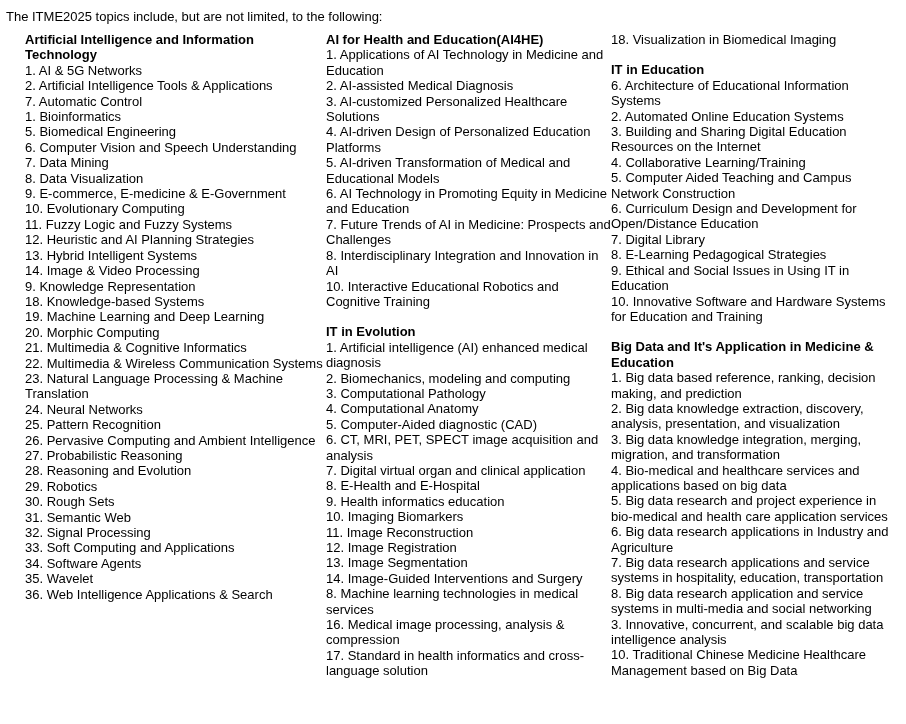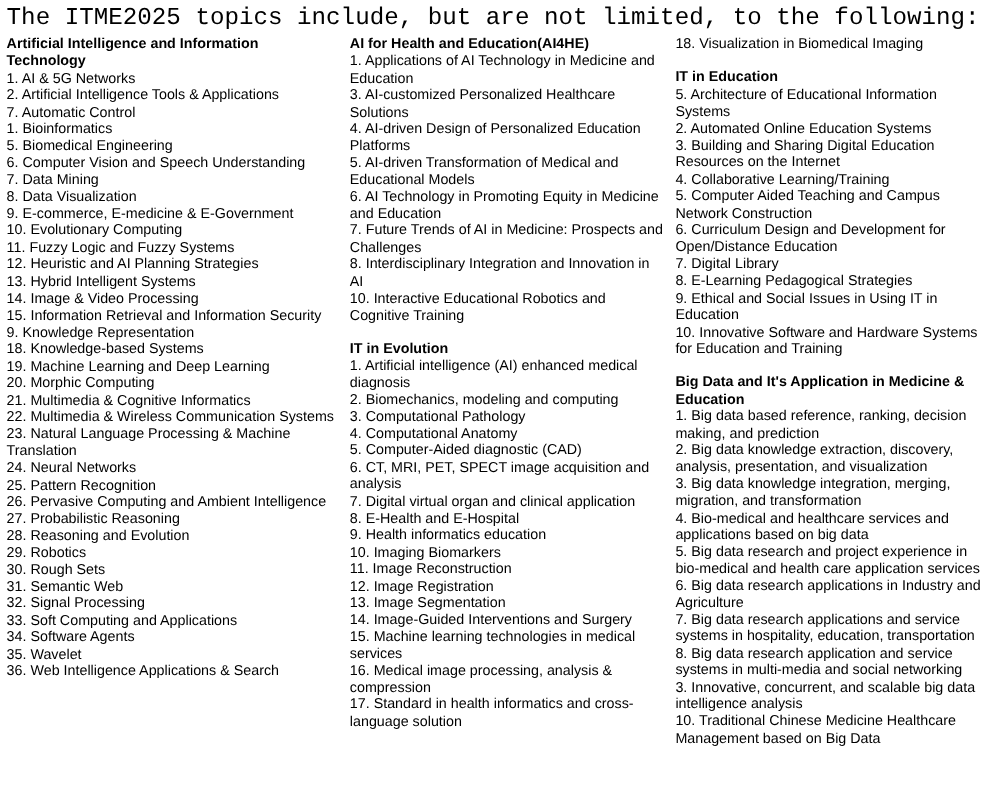--- a/index.html
+++ b/index.html
@@ -12,31 +12,31 @@
     width: 906px;
     height: 724px;
     overflow: hidden;
     font-family: "Liberation Sans", sans-serif;
     font-size: 13px;
   }
   .page {
     padding: 4px 4px 0 6px;
   }
   .doc-title {
-    font-family: Liberation Mono, monospace;
-    font-size: 22px;
+    font-family: Liberation Sans, sans-serif;
+    font-size: 13px;
     line-height: 21px;
     margin: 2px 0 5px 0;
     font-weight: 400;
   }
   .columns {
     display: grid;
     grid-template-columns: 301px 285px 290px;
-    column-gap: 11px;
     align-items: start;
+    margin-left: 19px;
   }
   .column {
     min-width: 0;
   }
   .section + .section {
     margin-top: 15px;
   }
   .heading {
     font-weight: 700;
     line-height: 15.4px;
@@ -61,21 +61,20 @@
           <div class="item">5. Biomedical Engineering</div>
           <div class="item">6. Computer Vision and Speech Understanding</div>
           <div class="item">7. Data Mining</div>
           <div class="item">8. Data Visualization</div>
           <div class="item">9. E-commerce, E-medicine &amp; E-Government</div>
           <div class="item">10. Evolutionary Computing</div>
           <div class="item">11. Fuzzy Logic and Fuzzy Systems</div>
           <div class="item">12. Heuristic and AI Planning Strategies</div>
           <div class="item">13. Hybrid Intelligent Systems</div>
           <div class="item">14. Image &amp; Video Processing</div>
-          <div class="item">15. Information Retrieval and Information Security</div>
           <div class="item">9. Knowledge Representation</div>
           <div class="item">18. Knowledge-based Systems</div>
           <div class="item">19. Machine Learning and Deep Learning</div>
           <div class="item">20. Morphic Computing</div>
           <div class="item">21. Multimedia &amp; Cognitive Informatics</div>
           <div class="item">22. Multimedia &amp; Wireless Communication Systems</div>
           <div class="item">23. Natural Language Processing &amp; Machine Translation</div>
           <div class="item">24. Neural Networks</div>
           <div class="item">25. Pattern Recognition</div>
           <div class="item">26. Pervasive Computing and Ambient Intelligence</div>
@@ -88,20 +87,21 @@
           <div class="item">33. Soft Computing and Applications</div>
           <div class="item">34. Software Agents</div>
           <div class="item">35. Wavelet</div>
           <div class="item">36. Web Intelligence Applications &amp; Search</div>
         </div>
       </div>
       <div class="column">
         <div class="section">
           <div class="heading">AI for Health and Education(AI4HE)</div>
           <div class="item">1. Applications of AI Technology in Medicine and Education</div>
+          <div class="item">2. AI-assisted Medical Diagnosis</div>
           <div class="item">3. AI-customized Personalized Healthcare Solutions</div>
           <div class="item">4. AI-driven Design of Personalized Education Platforms</div>
           <div class="item">5. AI-driven Transformation of Medical and Educational Models</div>
           <div class="item">6. AI Technology in Promoting Equity in Medicine and Education</div>
           <div class="item">7. Future Trends of AI in Medicine: Prospects and Challenges</div>
           <div class="item">8. Interdisciplinary Integration and Innovation in AI</div>
           <div class="item">10. Interactive Educational Robotics and Cognitive Training</div>
         </div>
         <div class="section">
           <div class="heading">IT in Evolution</div>
@@ -112,32 +112,32 @@
           <div class="item">5. Computer-Aided diagnostic (CAD)</div>
           <div class="item">6. CT, MRI, PET, SPECT image acquisition and analysis</div>
           <div class="item">7. Digital virtual organ and clinical application</div>
           <div class="item">8. E-Health and E-Hospital</div>
           <div class="item">9. Health informatics education</div>
           <div class="item">10. Imaging Biomarkers</div>
           <div class="item">11. Image Reconstruction</div>
           <div class="item">12. Image Registration</div>
           <div class="item">13. Image Segmentation</div>
           <div class="item">14. Image-Guided Interventions and Surgery</div>
-          <div class="item">15. Machine learning technologies in medical services</div>
+          <div class="item">8. Machine learning technologies in medical services</div>
           <div class="item">16. Medical image processing, analysis &amp; compression</div>
           <div class="item">17. Standard in health informatics and cross-language solution</div>
         </div>
       </div>
       <div class="column">
         <div class="section">
           <div class="item">18. Visualization in Biomedical Imaging</div>
         </div>
         <div class="section">
           <div class="heading">IT in Education</div>
-          <div class="item">5. Architecture of Educational Information Systems</div>
+          <div class="item">6. Architecture of Educational Information Systems</div>
           <div class="item">2. Automated Online Education Systems</div>
           <div class="item">3. Building and Sharing Digital Education Resources on the Internet</div>
           <div class="item">4. Collaborative Learning/Training</div>
           <div class="item">5. Computer Aided Teaching and Campus Network Construction</div>
           <div class="item">6. Curriculum Design and Development for Open/Distance Education</div>
           <div class="item">7. Digital Library</div>
           <div class="item">8. E-Learning Pedagogical Strategies</div>
           <div class="item">9. Ethical and Social Issues in Using IT in Education</div>
           <div class="item">10. Innovative Software and Hardware Systems for Education and Training</div>
         </div>

